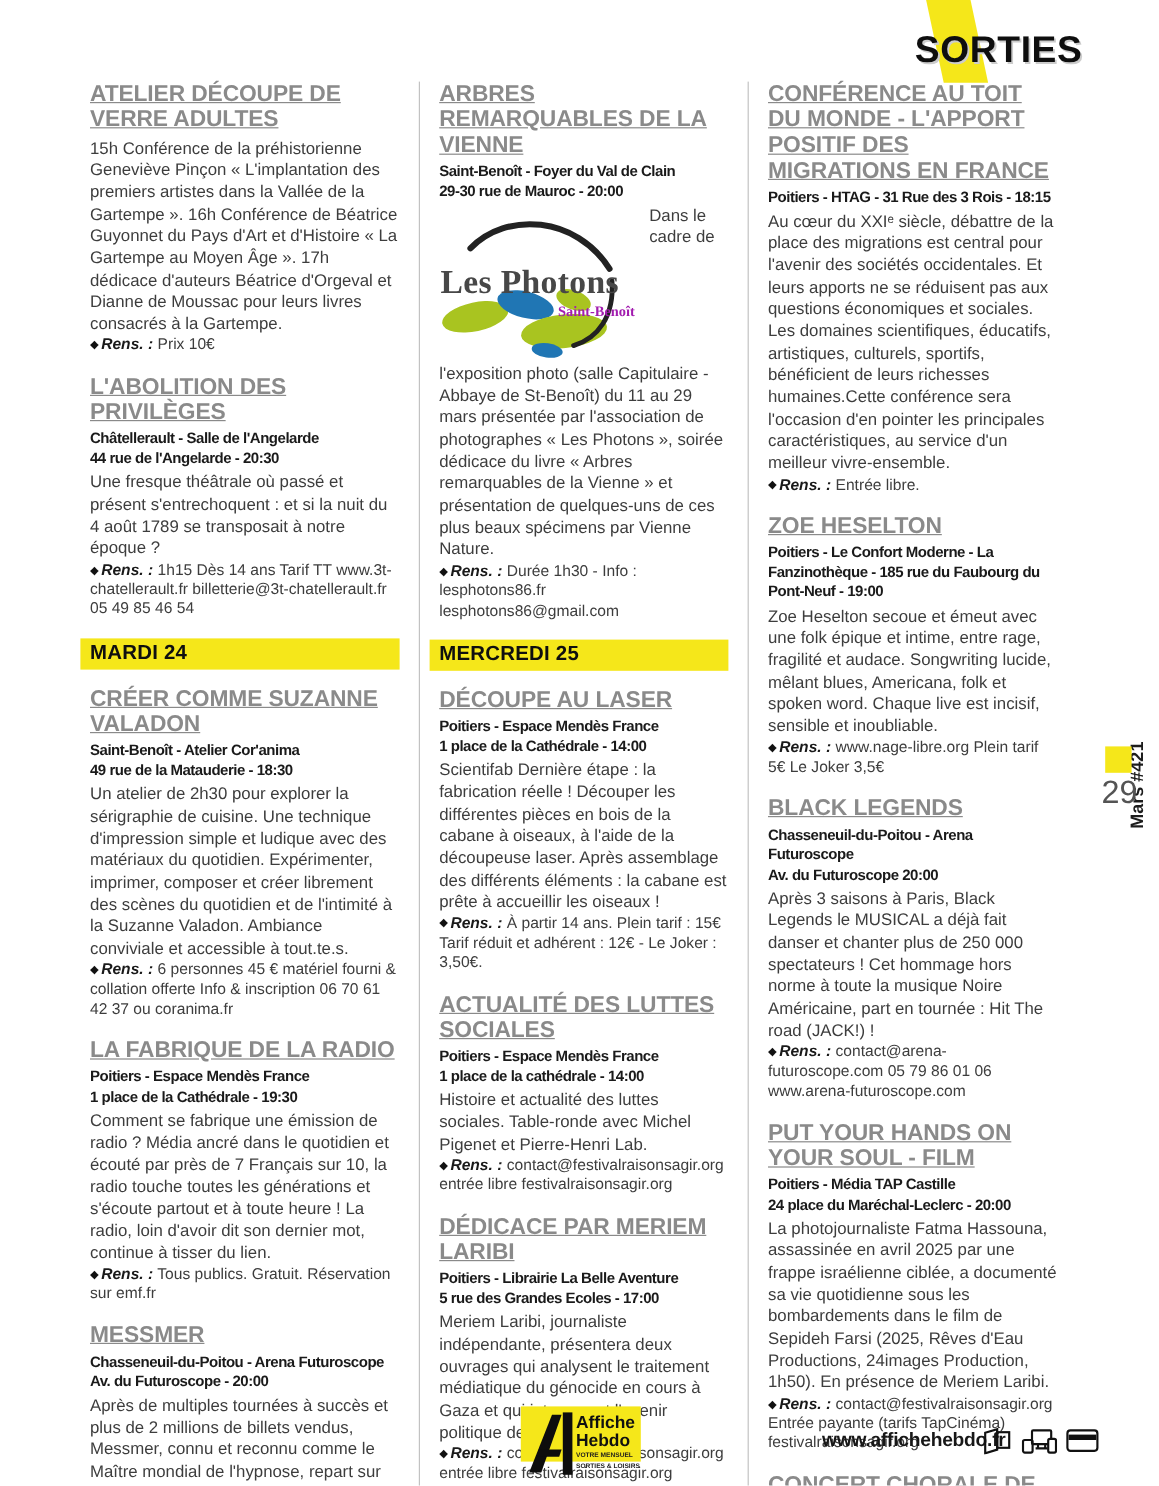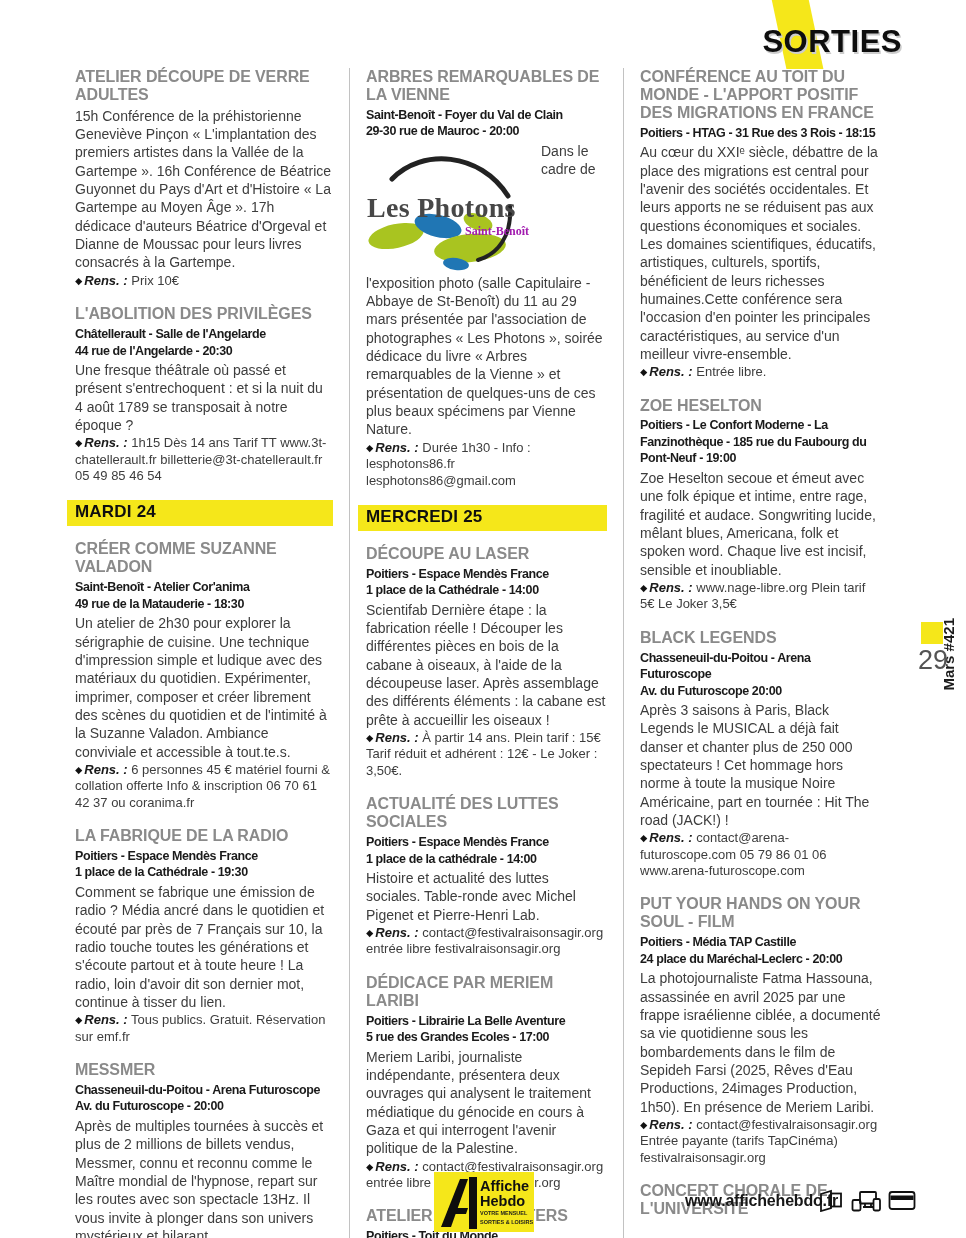--- a/index.html
+++ b/index.html
@@ -30,22 +30,22 @@
     background:var(--yellow);transform:skewX(12deg);z-index:-1;
   }
 
   
   .content{position:absolute;left:75px;top:68px;width:822px;display:flex;align-items:stretch;}
   .col{width:274px;padding-right:16px;min-height:1100px;}
   .col + .col{border-left:1px solid var(--rule);padding-left:16px;}
 
   .event{margin-bottom:16px;}
   .event-title{
-    color:var(--title-gray);font-size:16px;font-weight:700;line-height:1.12;
-    letter-spacing:-.1px;margin:0 0 3px;
+    color:var(--title-gray);font-size:19px;font-weight:700;line-height:1.12;
+    letter-spacing:-.1px;margin:0 0 3px;text-decoration:underline;
   }
   .venue-line{
     font-size:12.5px;font-weight:700;color:var(--bold-ink);
     line-height:1.32;letter-spacing:-.4px;
   }
   .body-text{font-size:14px;color:var(--body-ink);line-height:1.31;margin:2px 0 0;}
   .rens{font-size:13px;color:var(--body-ink);line-height:1.26;margin-top:1px;clear:left;}
   .rens .diamond{font-size:9.5px;color:#111;margin-right:2px;vertical-align:1px;}
   .rens .rens-label{font-weight:700;color:var(--bold-ink);font-style:italic;}
 
@@ -74,21 +74,21 @@
   
   .edition{
     position:absolute;right:26px;top:618px;transform-origin:100% 0;
     transform:rotate(-90deg);white-space:nowrap;
     font-weight:700;font-size:15px;color:#1c1c1c;
   }
   .page-square{position:absolute;right:23px;top:622px;width:22px;height:22px;background:var(--yellow);}
   .page-number{position:absolute;right:18px;top:645px;font-size:27px;color:#545454;}
 
   
-  .footer-logo{position:absolute;left:434px;top:1172px;width:100px;height:60px;background:var(--yellow);}
+  .footer-logo{position:absolute;left:434px;top:1172px;width:100px;height:46px;background:var(--yellow);}
   .footer-logo svg{position:absolute;left:4px;top:0;}
   .fl-text{position:absolute;left:46px;top:7px;line-height:1;}
   .fl-name{font-weight:800;font-size:14.5px;color:#101010;display:block;line-height:1.04;}
   .fl-tag{font-weight:700;font-size:5.5px;color:#1c1c1c;display:block;line-height:1.35;margin-top:1px;}
   .fl-tag:first-of-type{margin-top:6px;}
   .footer-url{position:absolute;left:685px;top:1192px;font-weight:700;font-size:16px;color:#171717;letter-spacing:-.2px;}
   .footer-icons{position:absolute;left:818px;top:1189px;display:flex;gap:7px;align-items:center;}
 </style>
 </head>
 <body>

